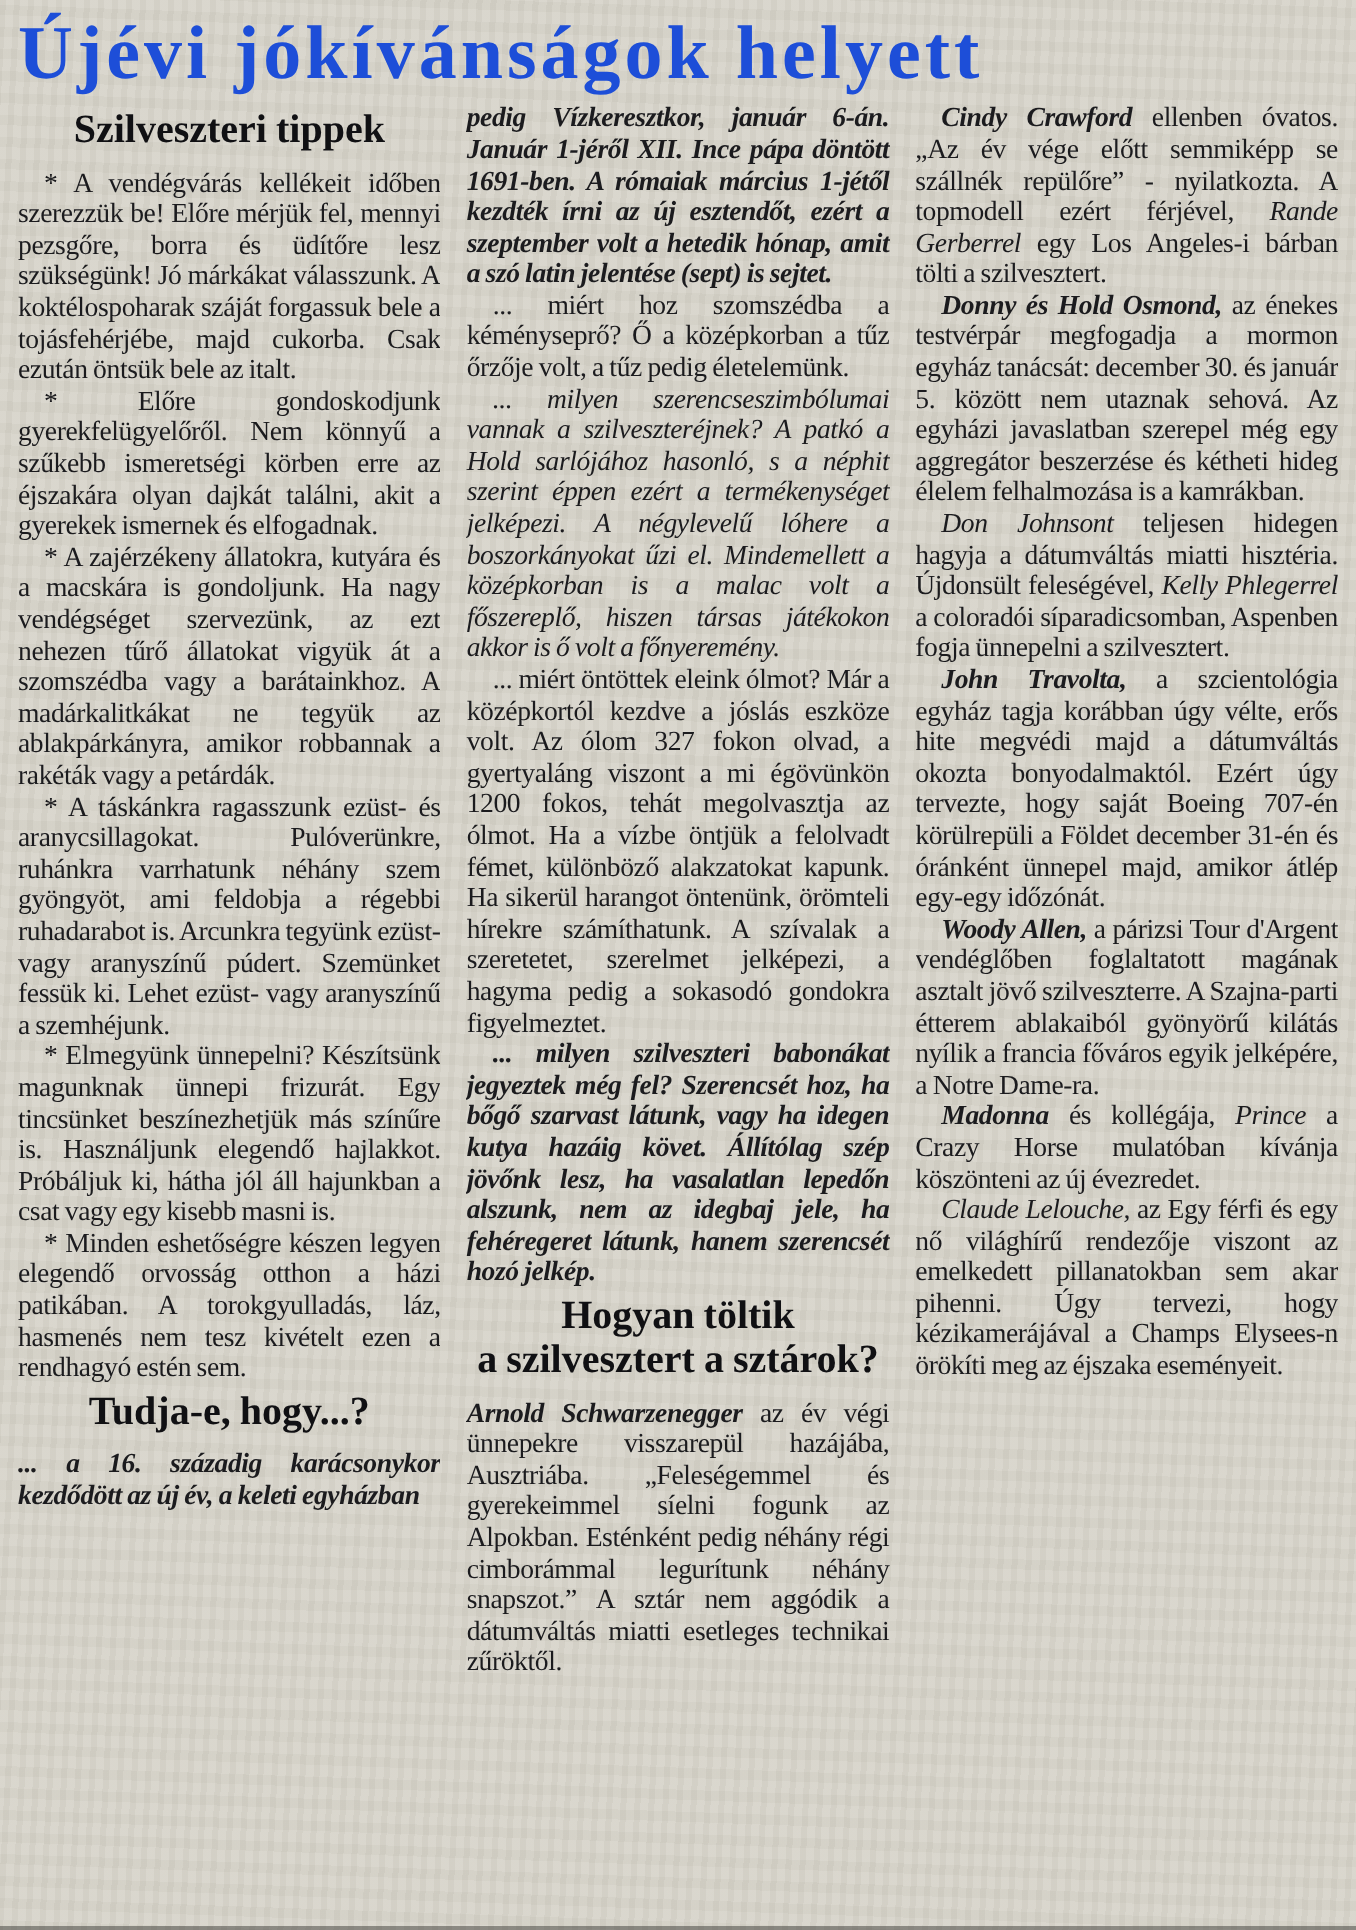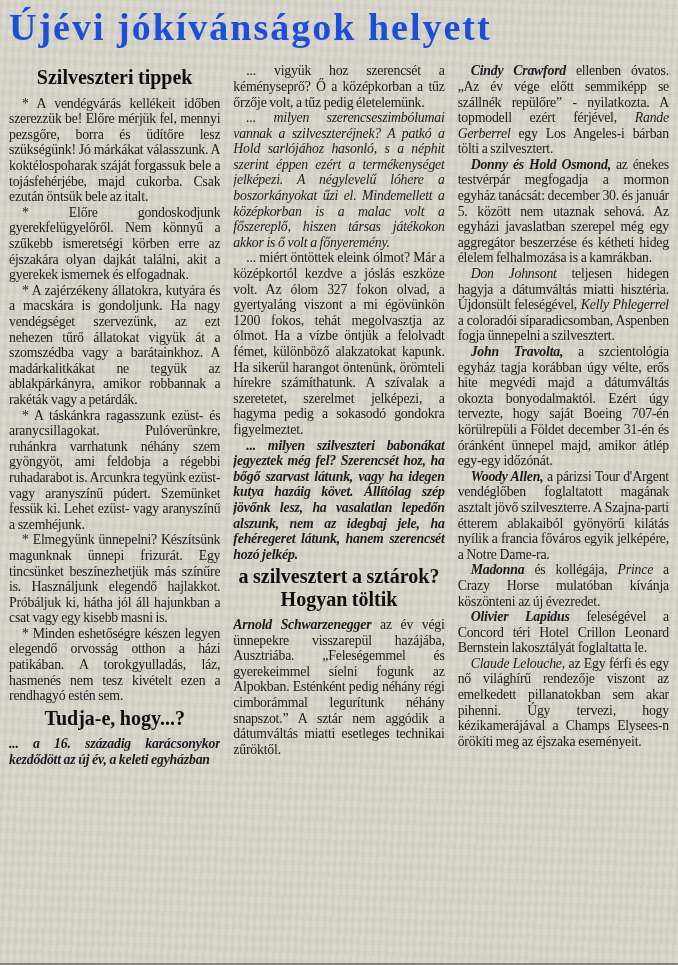--- a/index.html
+++ b/index.html
@@ -16,21 +16,21 @@
       repeating-linear-gradient(93deg, rgba(120,115,100,.05) 0 3px, rgba(255,255,255,.04) 3px 7px),
       repeating-linear-gradient(2deg, rgba(90,88,80,.03) 0 5px, rgba(255,255,255,.03) 5px 11px);
   }
   .page{position:relative;padding:6px 9px 0 9px;}
   .headline{
     font-weight:700;color:#1d4ed8;
     font-size:38px;line-height:1.14;letter-spacing:2px;
     white-space:nowrap;
   }
   .columns{
-    display:flex;gap:13px;margin-top:14px;
+    display:flex;gap:13px;margin-top:2px;
     height:897px;overflow:hidden;
   }
   .col{
     flex:1 1 0;min-width:0;height:100%;overflow:hidden;
     font-size:13.8px;line-height:15.6px;
     letter-spacing:-0.2px;word-spacing:-0.5px;
     text-align:justify;
   }
   .col-heading{
     text-align:center;font-weight:700;color:#101013;
@@ -62,36 +62,36 @@
         <p class="para"><span>* A zajérzékeny állatokra, kutyára és a macskára is gondoljunk. Ha nagy vendégséget szervezünk, az ezt nehezen tűrő állatokat vigyük át a szomszédba vagy a barátainkhoz. A madárkalitkákat ne tegyük az ablakpárkányra, amikor robbannak a rakéták vagy a petárdák.</span></p>
         <p class="para"><span>* A táskánkra ragasszunk ezüst- és aranycsillagokat. Pulóverünkre, ruhánkra varrhatunk néhány szem gyöngyöt, ami feldobja a régebbi ruhadarabot is. Arcunkra tegyünk ezüst- vagy aranyszínű púdert. Szemünket fessük ki. Lehet ezüst- vagy aranyszínű a szemhéjunk.</span></p>
         <p class="para"><span>* Elmegyünk ünnepelni? Készítsünk magunknak ünnepi frizurát. Egy tincsünket beszínezhetjük más színűre is. Használjunk elegendő hajlakkot. Próbáljuk ki, hátha jól áll hajunkban a csat vagy egy kisebb masni is.</span></p>
         <p class="para"><span>* Minden eshetőségre készen legyen elegendő orvosság otthon a házi patikában. A torokgyulladás, láz, hasmenés nem tesz kivételt ezen a rendhagyó estén sem.</span></p>
         <div class="col-heading">
           <div>Tudja-e, hogy...?</div>
         </div>
         <p class="para noindent"><span style="font-weight: 700; font-style: italic;">... a 16. századig karácsonykor kezdődött az új év, a keleti egyházban</span></p>
       </div>
     <div class="col">
-        <p class="para"><span>... vigyük hoz szerencsét a kéményseprő? Ő a középkorban a tűz őrzője volt, a tűz pedig életelemünk.</span></p>
+        <p class="para noindent"><span style="font-weight: 700; font-style: italic;">pedig Vízkeresztkor, január 6-án. Január 1-jéről XII. Ince pápa döntött 1691-ben. A rómaiak március 1-jétől kezdték írni az új esztendőt, ezért a szeptember volt a hetedik hónap, amit a szó latin jelentése (sept) is sejtet.</span></p>
+        <p class="para"><span>... miért hoz szomszédba a kéményseprő? Ő a középkorban a tűz őrzője volt, a tűz pedig életelemünk.</span></p>
         <p class="para"><span style="font-style: italic;">... milyen szerencseszimbólumai vannak a szilveszteréjnek? A patkó a Hold sarlójához hasonló, s a néphit szerint éppen ezért a termékenységet jelképezi. A négylevelű lóhere a boszorkányokat űzi el. Mindemellett a középkorban is a malac volt a főszereplő, hiszen társas játékokon akkor is ő volt a főnyeremény.</span></p>
         <p class="para"><span>... miért öntöttek eleink ólmot? Már a középkortól kezdve a jóslás eszköze volt. Az ólom 327 fokon olvad, a gyertyaláng viszont a mi égövünkön 1200 fokos, tehát megolvasztja az ólmot. Ha a vízbe öntjük a felolvadt fémet, különböző alakzatokat kapunk. Ha sikerül harangot öntenünk, örömteli hírekre számíthatunk. A szívalak a szeretetet, szerelmet jelképezi, a hagyma pedig a sokasodó gondokra figyelmeztet.</span></p>
         <p class="para"><span style="font-weight: 700; font-style: italic;">... milyen szilveszteri babonákat jegyeztek még fel? Szerencsét hoz, ha bőgő szarvast látunk, vagy ha idegen kutya hazáig követ. Állítólag szép jövőnk lesz, ha vasalatlan lepedőn alszunk, nem az idegbaj jele, ha fehéregeret látunk, hanem szerencsét hozó jelkép.</span></p>
         <div class="col-heading">
+          <div>Hogyan töltik</div>
           <div>a szilvesztert a sztárok?</div>
-          <div>Hogyan töltik</div>
         </div>
         <p class="para noindent"><span style="font-weight: 700; font-style: italic;">Arnold Schwarzenegger</span><span> az év végi ünnepekre visszarepül hazájába, Ausztriába. „Feleségemmel és gyerekeimmel síelni fogunk az Alpokban. Esténként pedig néhány régi cimborámmal legurítunk néhány snapszot.” A sztár nem aggódik a dátumváltás miatti esetleges technikai zűröktől.</span></p>
       </div>
     <div class="col">
         <p class="para"><span style="font-weight: 700; font-style: italic;">Cindy Crawford</span><span> ellenben óvatos. „Az év vége előtt semmiképp se szállnék repülőre” - nyilatkozta. A topmodell ezért férjével, </span><span style="font-style: italic;">Rande Gerberrel</span><span> egy Los Angeles-i bárban tölti a szilvesztert.</span></p>
         <p class="para"><span style="font-weight: 700; font-style: italic;">Donny és Hold Osmond,</span><span> az énekes testvérpár megfogadja a mormon egyház tanácsát: december 30. és január 5. között nem utaznak sehová. Az egyházi javaslatban szerepel még egy aggregátor beszerzése és kétheti hideg élelem felhalmozása is a kamrákban.</span></p>
         <p class="para"><span style="font-weight: 400; font-style: italic;">Don Johnsont</span><span> teljesen hidegen hagyja a dátumváltás miatti hisztéria. Újdonsült feleségével, </span><span style="font-style: italic;">Kelly Phlegerrel</span><span> a coloradói síparadicsomban, Aspenben fogja ünnepelni a szilvesztert.</span></p>
         <p class="para"><span style="font-weight: 700; font-style: italic;">John Travolta,</span><span> a szcientológia egyház tagja korábban úgy vélte, erős hite megvédi majd a dátumváltás okozta bonyodalmaktól. Ezért úgy tervezte, hogy saját Boeing 707-én körülrepüli a Földet december 31-én és óránként ünnepel majd, amikor átlép egy-egy időzónát.</span></p>
         <p class="para"><span style="font-weight: 700; font-style: italic;">Woody Allen,</span><span> a párizsi Tour d'Argent vendéglőben foglaltatott magának asztalt jövő szilveszterre. A Szajna-parti étterem ablakaiból gyönyörű kilátás nyílik a francia főváros egyik jelképére, a Notre Dame-ra.</span></p>
         <p class="para"><span style="font-weight: 700; font-style: italic;">Madonna</span><span> és kollégája, </span><span style="font-style: italic;">Prince</span><span> a Crazy Horse mulatóban kívánja köszönteni az új évezredet.</span></p>
-        <p class="para"><span style="font-weight: 700; font-style: italic;">Olivier Lapidus</span><span> feleségével a Concord téri Hotel Crillon Leonard Bernstein lakosztályát foglaltatta le.</span></p>
         <p class="para"><span style="font-weight: 400; font-style: italic;">Claude Lelouche,</span><span> az Egy férfi és egy nő világhírű rendezője viszont az emelkedett pillanatokban sem akar pihenni. Úgy tervezi, hogy kézikamerájával a Champs Elysees-n örökíti meg az éjszaka eseményeit.</span></p>
       </div>
   </div>
 </div>
 
 <div class="bottom-rule"></div>
 
 </body></html>

